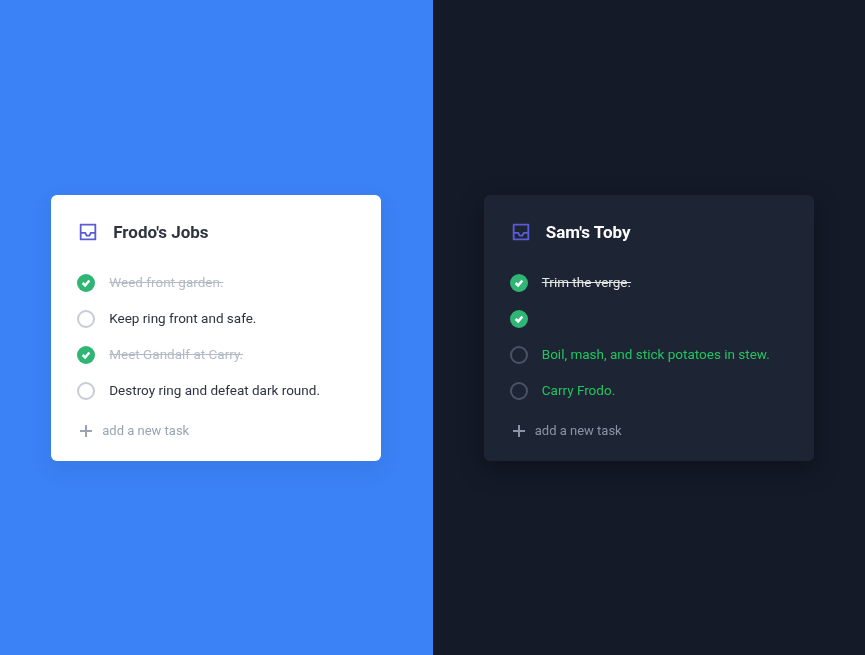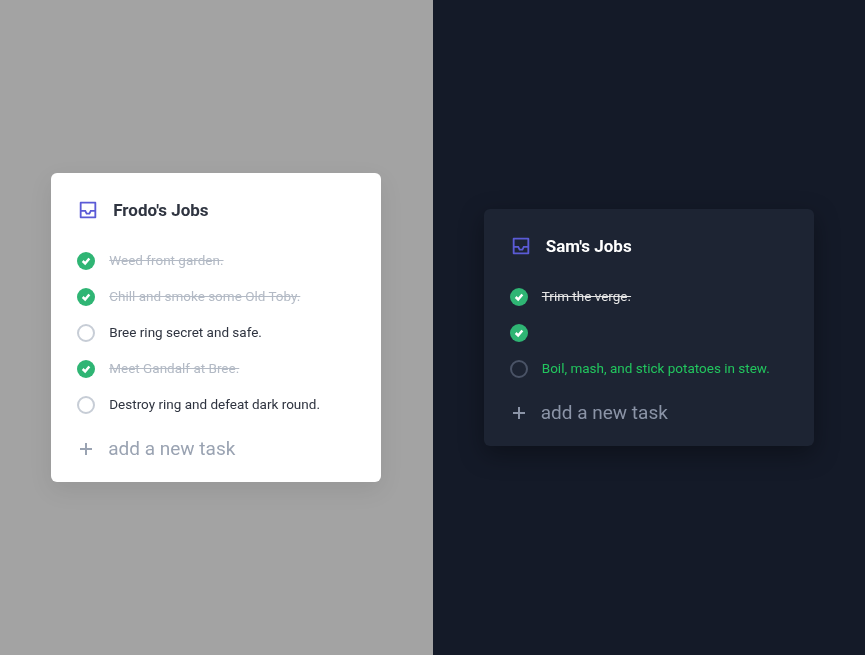--- a/index.html
+++ b/index.html
@@ -10,21 +10,21 @@
       display: flex;
       overflow: hidden;
     }
     .panel {
       width: 50%;
       height: 100%;
       display: flex;
       align-items: center;
       justify-content: center;
     }
-    .panel-light { background: #a3a3a3; }
+    .panel-light { background: #3b82f6; }
     .panel-dark  { background: #141a28; }
 
     .card {
       width: 330px;
       border-radius: 6px;
       padding: 26px 26px 22px 26px;
       box-shadow: 0 8px 24px rgba(0,0,0,0.08);
     }
     .card-light { background: #ffffff; color: #2f3440; }
     .card-dark  { background: #1d2433; color: #eef1f6; box-shadow: 0 8px 24px rgba(0,0,0,0.35); }
@@ -80,23 +80,23 @@
       text-decoration: line-through;
       color: #b3bac5;
     }
     .card-dark .task.done .task-text { color: #6c7589; }
     .card-dark .task .task-text { color: #22c55e; }
     .card-dark .task.done .task-text { color: #e5e5e5; }
 
     .add-row {
       display: flex;
       align-items: center;
-      gap: 14px;
+      gap: 8px;
       padding-top: 14px;
-      font-size: 19px;
+      font-size: 13px;
       color: #9aa3b2;
       cursor: pointer;
     }
     .card-dark .add-row { color: #8b94a7; }
     .plus-icon {
       width: 16px; height: 16px;
       stroke: currentColor;
       stroke-width: 2;
       fill: none;
       flex-shrink: 0;
@@ -117,39 +117,31 @@
     </div>
     <ul class="tasks">
       <li class="task done">
         <span class="check check-done">
             <svg viewBox="0 0 12 12">
               <path d="M2 6l3 3 5-6"></path>
             </svg>
           </span>
         <span class="task-text">Weed front garden.</span>
       </li>
-      <li class="task done">
-        <span class="check check-done">
-            <svg viewBox="0 0 12 12">
-              <path d="M2 6l3 3 5-6"></path>
-            </svg>
-          </span>
-        <span class="task-text">Chill and smoke some Old Toby.</span>
-      </li>
       <li class="task">
         <span class="check check-open"></span>
-        <span class="task-text">Bree ring secret and safe.</span>
+        <span class="task-text">Keep ring front and safe.</span>
       </li>
       <li class="task done">
         <span class="check check-done">
             <svg viewBox="0 0 12 12">
               <path d="M2 6l3 3 5-6"></path>
             </svg>
           </span>
-        <span class="task-text">Meet Gandalf at Bree.</span>
+        <span class="task-text">Meet Gandalf at Carry.</span>
       </li>
       <li class="task">
         <span class="check check-open"></span>
         <span class="task-text">Destroy ring and defeat dark round.</span>
       </li>
     </ul>
     <div class="add-row">
       <svg class="plus-icon" viewBox="0 0 16 16">
           <path d="M8 2v12M2 8h12"></path>
         </svg>
@@ -158,21 +150,21 @@
   </div>
 </div>
 
 <div class="panel panel-dark">
   <div class="card card-dark">
     <div class="card-header">
       <svg class="inbox-icon" viewBox="0 0 24 24">
         <path d="M4 4h16v16H4z" stroke-linejoin="round"></path>
         <path d="M4 13h5l1.5 3h3L15 13h5"></path>
       </svg>
-      <h2 class="card-title">Sam's Jobs</h2>
+      <h2 class="card-title">Sam's Toby</h2>
     </div>
     <ul class="tasks">
       <li class="task done">
         <span class="check check-done">
             <svg viewBox="0 0 12 12">
               <path d="M2 6l3 3 5-6"></path>
             </svg>
           </span>
         <span class="task-text">Trim the verge.</span>
       </li>
@@ -180,20 +172,24 @@
         <span class="check check-done">
             <svg viewBox="0 0 12 12">
               <path d="M2 6l3 3 5-6"></path>
             </svg>
           </span>
       </li>
       <li class="task">
         <span class="check check-open"></span>
         <span class="task-text">Boil, mash, and stick potatoes in stew.</span>
       </li>
+      <li class="task">
+        <span class="check check-open"></span>
+        <span class="task-text">Carry Frodo.</span>
+      </li>
     </ul>
     <div class="add-row">
       <svg class="plus-icon" viewBox="0 0 16 16">
           <path d="M8 2v12M2 8h12"></path>
         </svg>
       <span>add a new task</span>
     </div>
   </div>
 </div>
 

